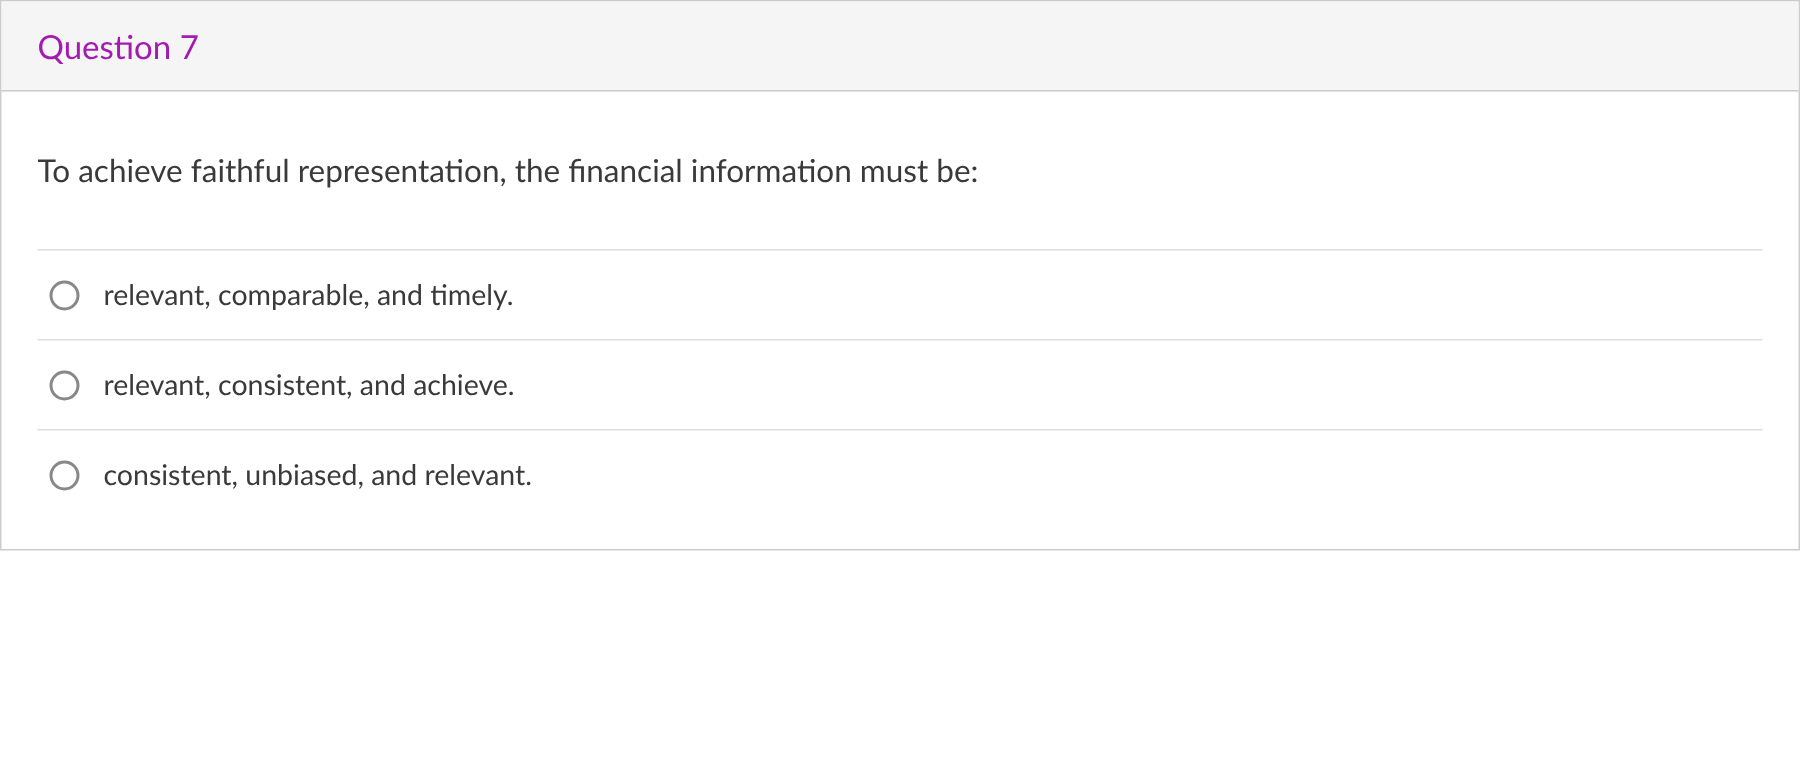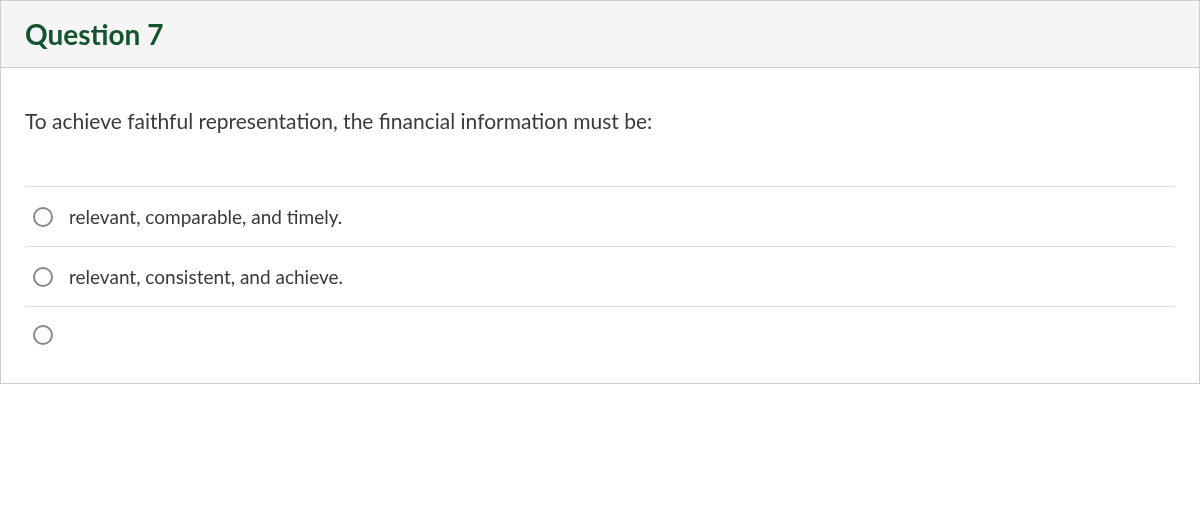--- a/index.html
+++ b/index.html
@@ -18,31 +18,31 @@
       border: 1px solid #ccc;
       margin: 0;
       background: #fff;
     }
     .question-header {
       background: #f5f5f5;
       padding: 16px 24px;
       border-bottom: 1px solid #ccc;
     }
     .question-title {
-      font-size: 28px;
-      font-weight: 700;
-      color: #14532d;
+      font-size: 22px;
+      font-weight: 400;
+      color: #a21caf;
     }
     .question-body {
       padding: 40px 24px 20px 24px;
     }
     .question-text {
       font-size: 21px;
       color: #3a3a3a;
-      margin-bottom: 53px;
+      margin-bottom: 40px;
       font-weight: 400;
     }
     .options-list {
       border-top: 1px solid #ddd;
       text-align: center;
     }
     .option-row {
       display: flex;
       align-items: center;
       padding: 18px 8px;
@@ -80,16 +80,17 @@
       <label class="option-row">
         <span class="radio-circle"></span>
         <span class="option-label">relevant, comparable, and timely.</span>
       </label>
       <label class="option-row">
         <span class="radio-circle"></span>
         <span class="option-label">relevant, consistent, and achieve.</span>
       </label>
       <label class="option-row">
         <span class="radio-circle"></span>
+        <span class="option-label">consistent, unbiased, and relevant.</span>
       </label>
     </div>
   </div>
 </div>
 
 </body></html>

